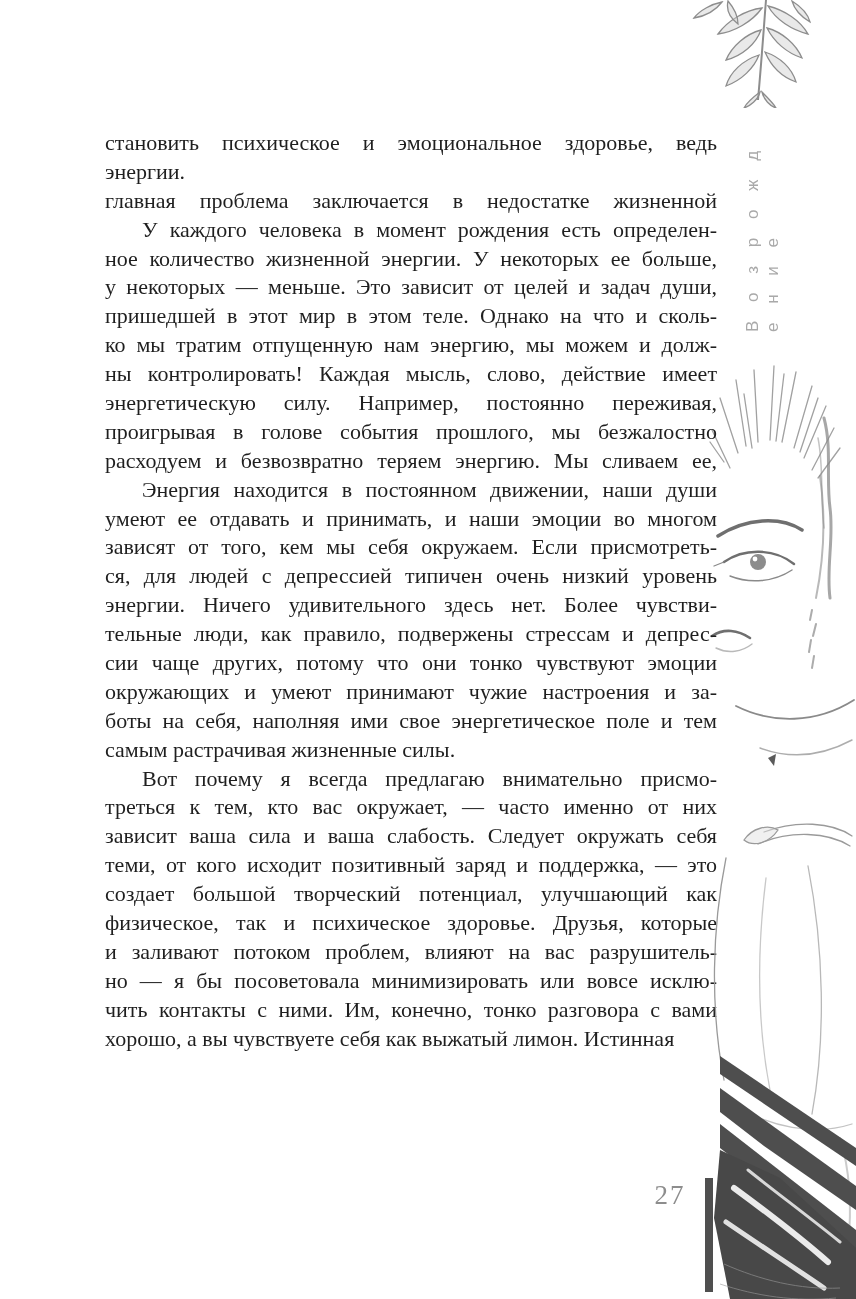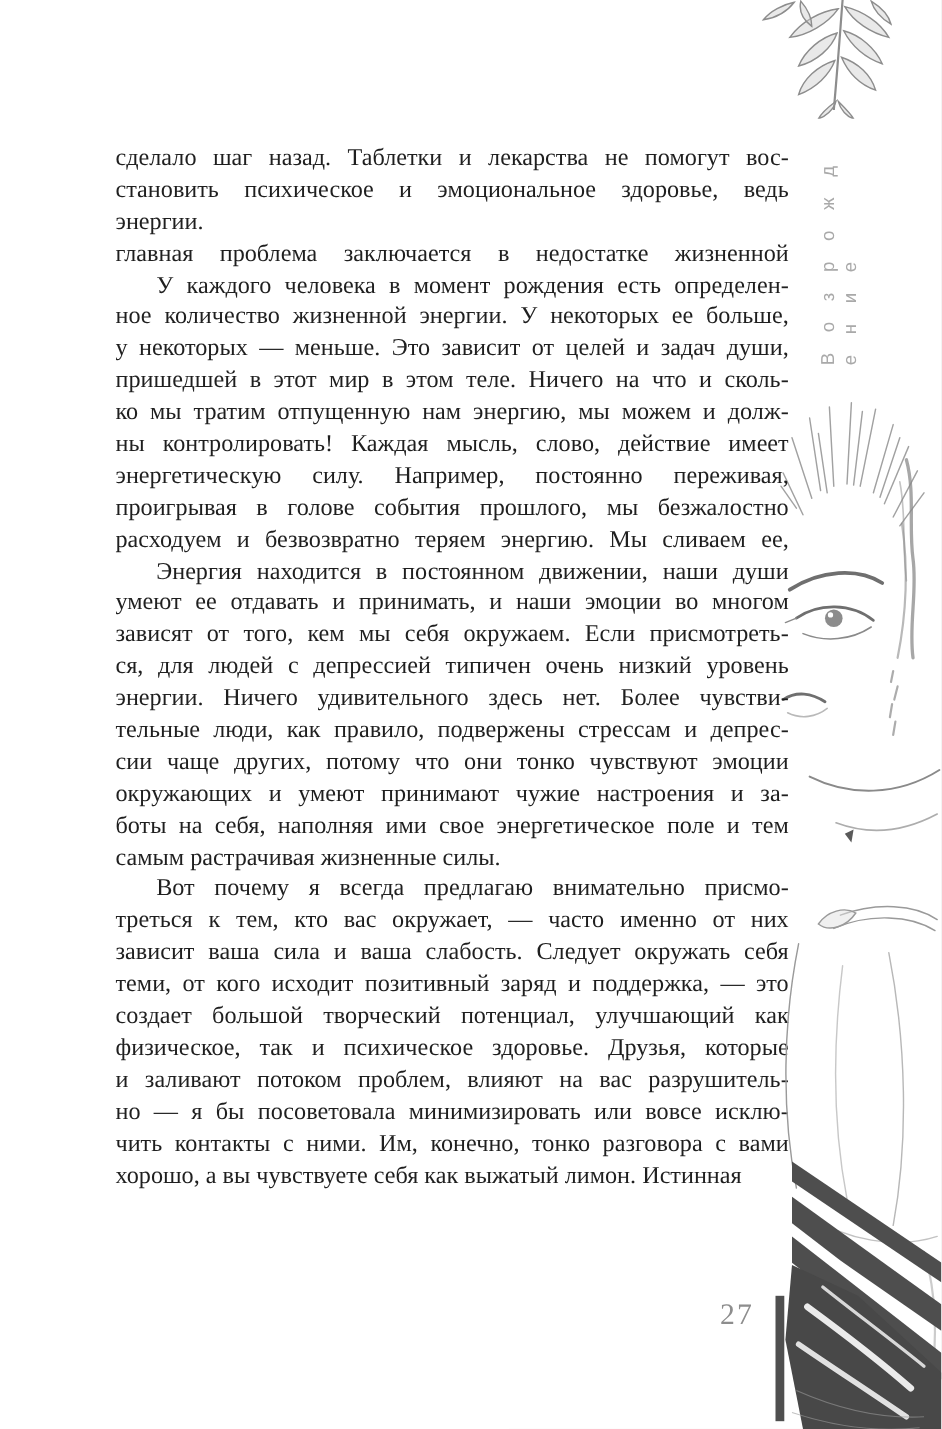--- a/index.html
+++ b/index.html
@@ -134,28 +134,27 @@
       <path d="M4,278 C16,270 30,272 42,280" stroke-width="2.6" stroke="#6f6f6f"></path>
       <path d="M8,290 C20,296 34,294 44,286" stroke-width="1.4" opacity="0.6"></path>
 
       <path d="M28,348 C64,366 108,366 146,342" stroke-width="1.8"></path>
       <path d="M52,390 C84,402 114,398 144,382" stroke-width="1.5" opacity="0.7"></path>
       <path d="M60,400 L68,396 L66,408 Z" fill="#5a5a5a" stroke="none"></path>
     </g>
   </svg>
 
   <div class="textblock">
-      <div class="line">сделало шаг назад. Таблетки и лекарства не помогут вос-</div>
       <div class="line">становить психическое и эмоциональное здоровье, ведь</div>
       <div class="line last">энергии.</div>
       <div class="line">главная проблема заключается в недостатке жизненной</div>
       <div class="line indent">У каждого человека в момент рождения есть определен-</div>
       <div class="line">ное количество жизненной энергии. У некоторых ее больше,</div>
       <div class="line">у некоторых — меньше. Это зависит от целей и задач души,</div>
-      <div class="line">пришедшей в этот мир в этом теле. Ничего на что и сколь-</div>
+      <div class="line">пришедшей в этот мир в этом теле. Однако на что и сколь-</div>
       <div class="line">ко мы тратим отпущенную нам энергию, мы можем и долж-</div>
       <div class="line">ны контролировать! Каждая мысль, слово, действие имеет</div>
       <div class="line">энергетическую силу. Например, постоянно переживая,</div>
       <div class="line">проигрывая в голове события прошлого, мы безжалостно</div>
       <div class="line">расходуем и безвозвратно теряем энергию. Мы сливаем ее,</div>
       <div class="line indent">Энергия находится в постоянном движении, наши души</div>
       <div class="line">умеют ее отдавать и принимать, и наши эмоции во многом</div>
       <div class="line">зависят от того, кем мы себя окружаем. Если присмотреть-</div>
       <div class="line">ся, для людей с депрессией типичен очень низкий уровень</div>
       <div class="line">энергии. Ничего удивительного здесь нет. Более чувстви-</div>

